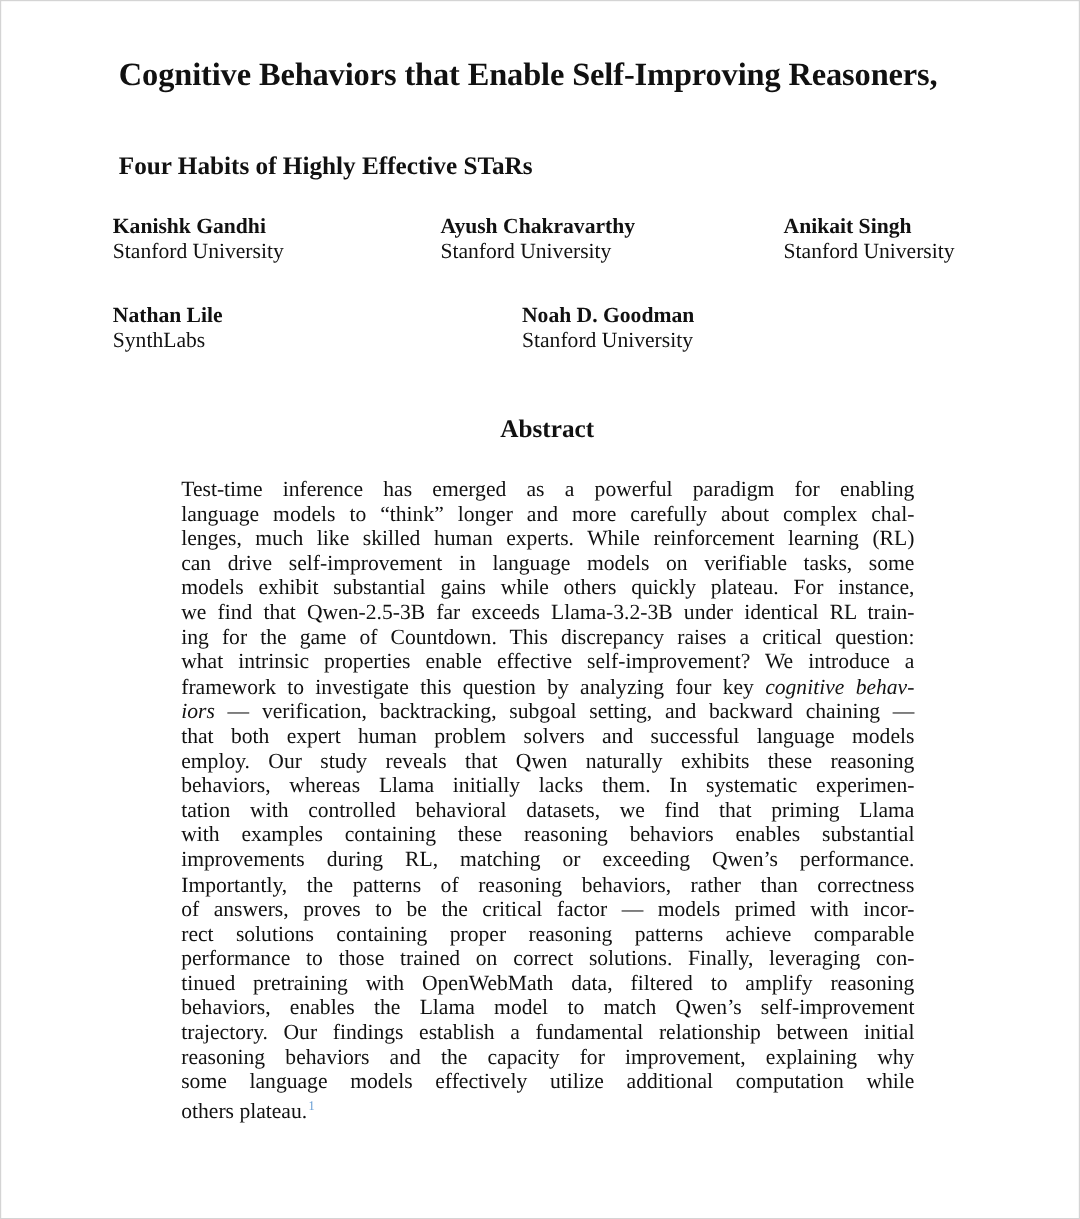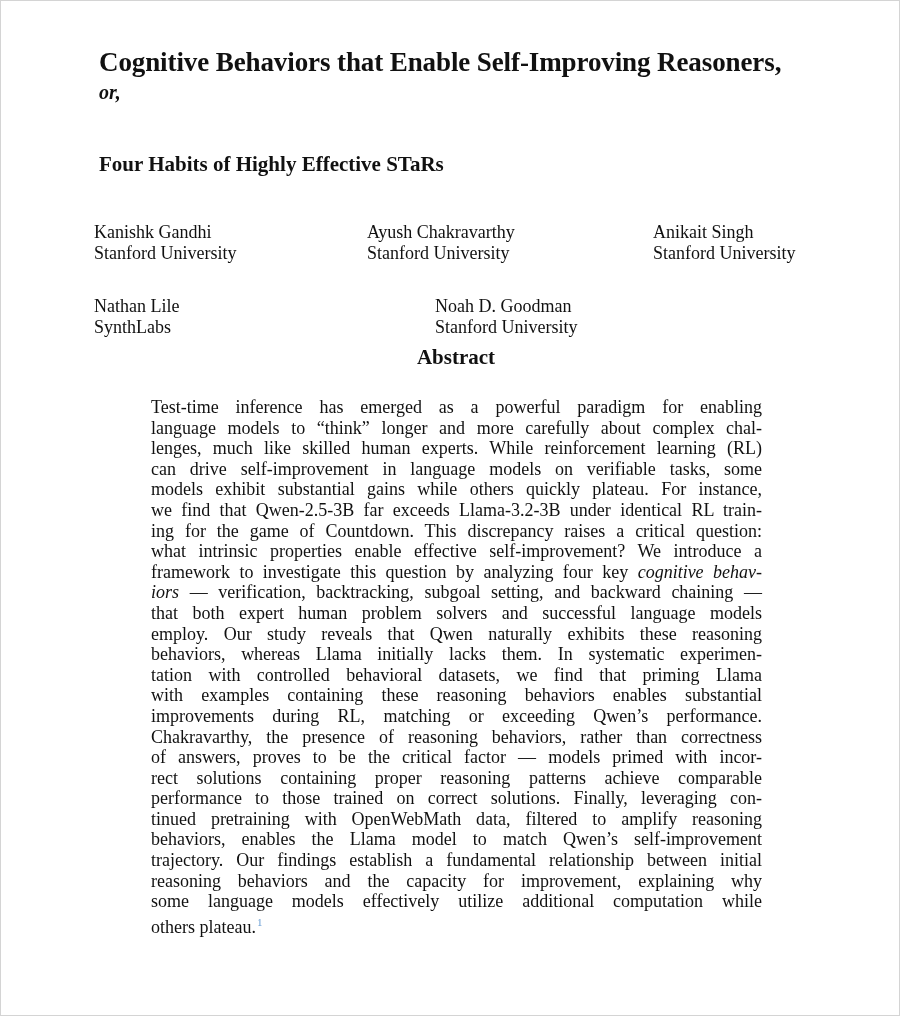--- a/index.html
+++ b/index.html
@@ -12,21 +12,21 @@
     }
     .title-block { position: absolute; left: 98px; top: 44px; width: 760px; }
     .title-main {
       font-weight: bold; font-size: 27px; line-height: 34px; letter-spacing: -0.1px;
       white-space: nowrap;
     }
     .title-or { font-style: italic; font-weight: bold; font-size: 20px; line-height: 26px; }
     .title-sub { font-weight: bold; font-size: 21px; line-height: 30px; margin-top: 44px; }
 
     .author { position: absolute; font-size: 18px; line-height: 21px; }
-    .author .name { font-weight: normal; margin-top: 44px; }
+    .author .name { font-weight: bold; }
     .author .aff { font-weight: normal; }
 
     .abstract-heading {
       position: absolute; left: 0; width: 910px; top: 344px;
       text-align: center; font-weight: bold; font-size: 21px;
     }
     .abstract-body {
       position: absolute; left: 150px; top: 396px; width: 611px;
       font-size: 18px; line-height: 20.6px; text-align: justify;
       hyphens: manual;
@@ -40,21 +40,20 @@
     .quote {
       position: absolute; left: 150px; width: 611px; top: 948px;
       text-align: right; font-size: 18px; line-height: 21px;
     }
   </style>
 </head>
 <body>
 
 <div class="title-block">
   <div class="title-main">Cognitive Behaviors that Enable Self-Improving Reasoners,</div>
-  <div class="title-or">or,</div>
   <div class="title-sub">Four Habits of Highly Effective STaRs</div>
 </div>
 
 <div class="author" style="left:93px; top:177px;">
   <div class="name">Kanishk Gandhi</div>
   <div class="aff">Stanford University</div>
 </div>
 <div class="author" style="left:366px; top:177px;">
   <div class="name">Ayush Chakravarthy</div>
   <div class="aff">Stanford University</div>
@@ -84,21 +83,21 @@
   <span class="line">ing for the game of Countdown. This discrepancy raises a critical question:</span>
   <span class="line">what intrinsic properties enable effective self-improvement? We introduce a</span>
   <span class="line"><span>framework to investigate this question by analyzing four key </span><em>cognitive behav-</em></span>
   <span class="line"><em>iors</em><span> — verification, backtracking, subgoal setting, and backward chaining —</span></span>
   <span class="line">that both expert human problem solvers and successful language models</span>
   <span class="line">employ. Our study reveals that Qwen naturally exhibits these reasoning</span>
   <span class="line">behaviors, whereas Llama initially lacks them. In systematic experimen-</span>
   <span class="line">tation with controlled behavioral datasets, we find that priming Llama</span>
   <span class="line">with examples containing these reasoning behaviors enables substantial</span>
   <span class="line">improvements during RL, matching or exceeding Qwen’s performance.</span>
-  <span class="line">Chakravarthy, the presence of reasoning behaviors, rather than correctness</span>
+  <span class="line">Importantly, the patterns of reasoning behaviors, rather than correctness</span>
   <span class="line">of answers, proves to be the critical factor — models primed with incor-</span>
   <span class="line">rect solutions containing proper reasoning patterns achieve comparable</span>
   <span class="line">performance to those trained on correct solutions. Finally, leveraging con-</span>
   <span class="line">tinued pretraining with OpenWebMath data, filtered to amplify reasoning</span>
   <span class="line">behaviors, enables the Llama model to match Qwen’s self-improvement</span>
   <span class="line">trajectory. Our findings establish a fundamental relationship between initial</span>
   <span class="line">reasoning behaviors and the capacity for improvement, explaining why</span>
   <span class="line">some language models effectively utilize additional computation while</span>
   <span class="line last"><span>others plateau.</span><sup class="footnote-mark">1</sup></span>
 </div>

